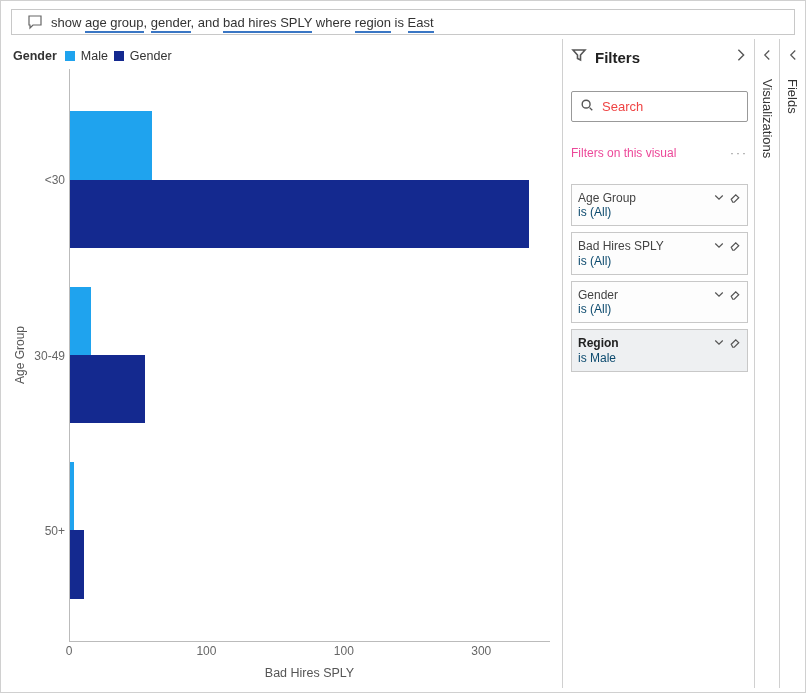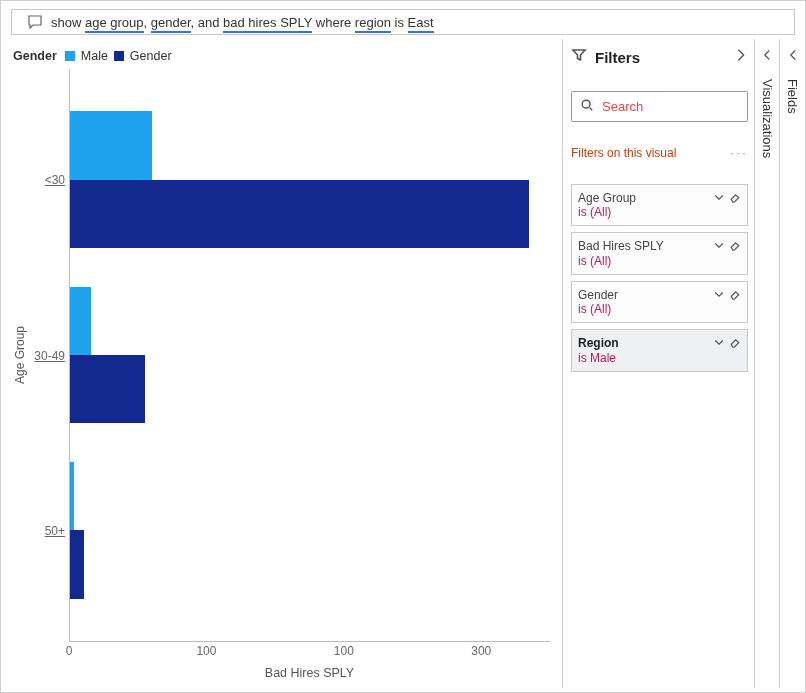--- a/index.html
+++ b/index.html
@@ -13,47 +13,47 @@
   .chart-area { flex: 1; position: relative; padding: 10px 12px 8px 12px; display: flex; flex-direction: column; border-right: 1px solid #d0d0d0; }
   .legend { font-size: 12.5px; color: #333; display: flex; align-items: center; gap: 6px; margin-bottom: 6px; }
   .legend .title { font-weight: 600; margin-right: 2px; }
   .swatch { width: 10px; height: 10px; display: inline-block; }
   .swatch.male   { background: #1fa3ee; }
   .swatch.female { background: #14298f; }
 
   .plot { position: relative; flex: 1; display: flex; }
   .yaxis-label { writing-mode: vertical-rl; transform: rotate(180deg); font-size: 12px; color: #555; align-self: center; margin-right: 4px; }
   .ytick-col { width: 38px; position: relative; }
-  .ytick { position: absolute; right: 4px; transform: translateY(-50%); font-size: 12px; color: #666; text-align: right; text-decoration: underline; }
+  .ytick { position: absolute; right: 4px; transform: translateY(-50%); font-size: 12px; color: #666; text-align: right; }
   .plot-inner { flex: 1; position: relative; border-left: 1px solid #bbb; border-bottom: 1px solid #bbb; }
   .bar-group { position: absolute; left: 0; right: 0; }
   .bar { position: absolute; left: 0; height: 50%; }
   .bar.male   { top: 0; background: #1fa3ee; }
   .bar.female { top: 50%; background: #14298f; }
 
   .xaxis { height: 38px; position: relative; margin-left: 56px; }
   .xtick { position: absolute; top: 2px; transform: translateX(-50%); font-size: 12px; color: #666; }
   .xaxis-label { position: absolute; bottom: 0; left: 50%; transform: translateX(-50%); font-size: 12.5px; color: #555; }
 
   .filters-pane { width: 192px; border-right: 1px solid #d0d0d0; display: flex; flex-direction: column; padding: 8px 6px 8px 8px; gap: 24px; }
   .filters-header { display: flex; align-items: center; gap: 8px; }
   .filters-title { font-size: 15px; font-weight: 600; color: #222; flex: 1; }
   .filters-pane svg { stroke: #555; stroke-width: 1.6; fill: none; }
 
   .search-box { border: 1px solid #999; border-radius: 2px; display: flex; align-items: center; gap: 8px; padding: 6px 8px; font-size: 13px; color: #ef4444; }
   .section-row { display: flex; align-items: center; }
-  .section-title { font-size: 12px; color: #c2410c; flex: 1; }
+  .section-title { font-size: 12px; color: #ec4899; flex: 1; }
   .dots { color: #888; letter-spacing: 2px; font-size: 12px; }
 
   .filter-card { border: 1px solid #c8c8c8; background: #fdfdfd; padding: 6px 6px; font-size: 12px; color: #444; display: flex; align-items: flex-start; gap: 4px; }
   .filter-card.active { background: #eef0f2; }
   .filter-card .labels { flex: 1; }
   .filter-card .name { line-height: 1.2; }
   .filter-card.active .name { font-weight: 700; color: #222; }
-  .filter-card .cond { color: #be185d; }
+  .filter-card .cond { color: #0c4a6e; }
   .filter-card .ctrls { display: flex; gap: 4px; align-items: center; }
 
   .side-tab { width: 25px; border-right: 1px solid #d0d0d0; display: flex; flex-direction: column; align-items: center; padding-top: 10px; gap: 18px; }
   .side-tab:last-child { border-right: none; }
   .caret-left { display: inline-flex; }
   .vlabel { writing-mode: vertical-rl; font-size: 13px; color: #333; }
 </style>
 </head>
 <body>
 

